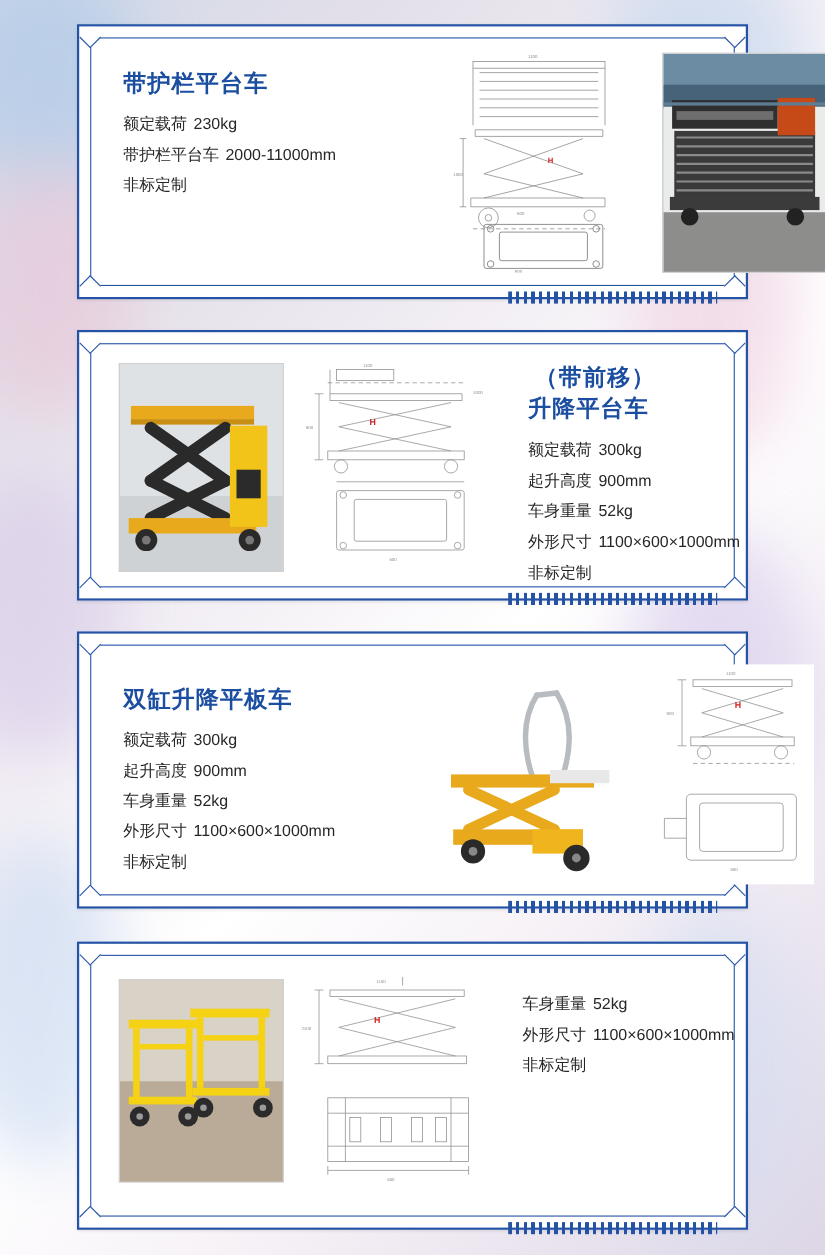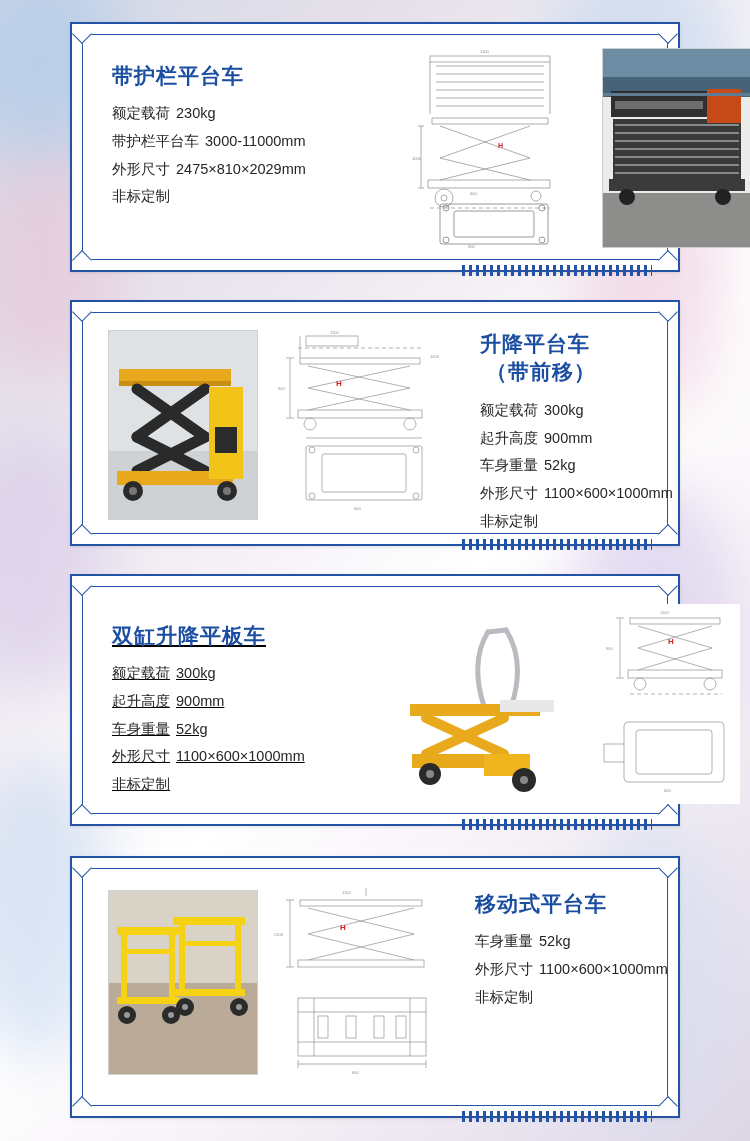--- a/index.html
+++ b/index.html
@@ -109,22 +109,21 @@
     <div class="corner tr"></div>
     <div class="corner bl"></div>
     <div class="corner br"></div>
     <div class="dash-strip"></div>
 
     <div class="card-body">
       <div style="position:absolute; left:22px; top:22px; width:300px;">
         <div class="title">带护栏平台车</div>
         <div class="spec">
           <div><span class="lab">额定载荷</span><span>230kg</span></div>
-          <div><span class="lab">带护栏平台车</span><span>3000-11000mm</span></div>
-          <div><span class="lab">外形尺寸</span><span>2475×810×2029mm</span></div>
+          <div><span class="lab">带护栏平台车</span><span>2000-11000mm</span></div>
           <div><span class="lab">非标定制</span></div>
         </div>
       </div>
 
       <div class="tech" style="position:absolute; left:320px; top:8px; width:190px; height:200px;">
         <svg width="190" height="200" viewBox="0 0 190 200">
           <g stroke="#8a8a8a" fill="none" stroke-width=".7">
             <rect x="20" y="8" width="120" height="6"></rect>
             <path d="M20 14 L20 66 M140 14 L140 66"></path>
             <path d="M26 18 L134 18 M26 26 L134 26 M26 34 L134 34 M26 42 L134 42 M26 50 L134 50 M26 58 L134 58"></path>
@@ -250,22 +249,22 @@
               <text x="8" y="62">900</text>
           </g>
           <g fill="#d02222" font-size="8" font-weight="bold">
               <text x="66" y="58">H</text>
             </g>
         </svg>
       </div>
 
       <div style="position:absolute; left:390px; top:12px; width:215px;">
         <div class="title two-line">
+          <div style="padding-left:6px;">（带前移）</div>
           <div>升降平台车</div>
-          <div style="padding-left:6px;">（带前移）</div>
         </div>
         <div class="spec">
           <div><span class="lab">额定载荷</span><span>300kg</span></div>
           <div><span class="lab">起升高度</span><span>900mm</span></div>
           <div><span class="lab">车身重量</span><span>52kg</span></div>
           <div><span class="lab">外形尺寸</span><span>1100×600×1000mm</span></div>
           <div><span class="lab">非标定制</span></div>
         </div>
       </div>
     </div>
@@ -273,21 +272,21 @@
 
   <div class="card" style="left:70px; top:574px; width:610px; height:252px;">
     <div class="inner-frame"></div>
     <div class="corner tl"></div>
     <div class="corner tr"></div>
     <div class="corner bl"></div>
     <div class="corner br"></div>
     <div class="dash-strip"></div>
 
     <div class="card-body">
-      <div style="position:absolute; left:22px; top:30px; width:290px;text-decoration:underline;">
+      <div style="position:absolute; left:22px; top:30px; width:290px;">
         <div class="title">双缸升降平板车</div>
         <div class="spec">
           <div><span class="lab">额定载荷</span><span>300kg</span></div>
           <div><span class="lab">起升高度</span><span>900mm</span></div>
           <div><span class="lab">车身重量</span><span>52kg</span></div>
           <div><span class="lab">外形尺寸</span><span>1100×600×1000mm</span></div>
           <div><span class="lab">非标定制</span></div>
         </div>
       </div>
 
@@ -412,21 +411,20 @@
               <text x="82" y="186">600</text>
           </g>
           <g fill="#d02222" font-size="8" font-weight="bold">
               <text x="70" y="42">H</text>
             </g>
         </svg>
       </div>
 
       <div style="position:absolute; left:385px; top:16px; width:220px;">
         <div class="title two-line">
-          <div>移动式平台车</div>
         </div>
         <div class="spec">
           <div><span class="lab">车身重量</span><span>52kg</span></div>
           <div><span class="lab">外形尺寸</span><span>1100×600×1000mm</span></div>
           <div><span class="lab">非标定制</span></div>
         </div>
       </div>
     </div>
   </div>
 

